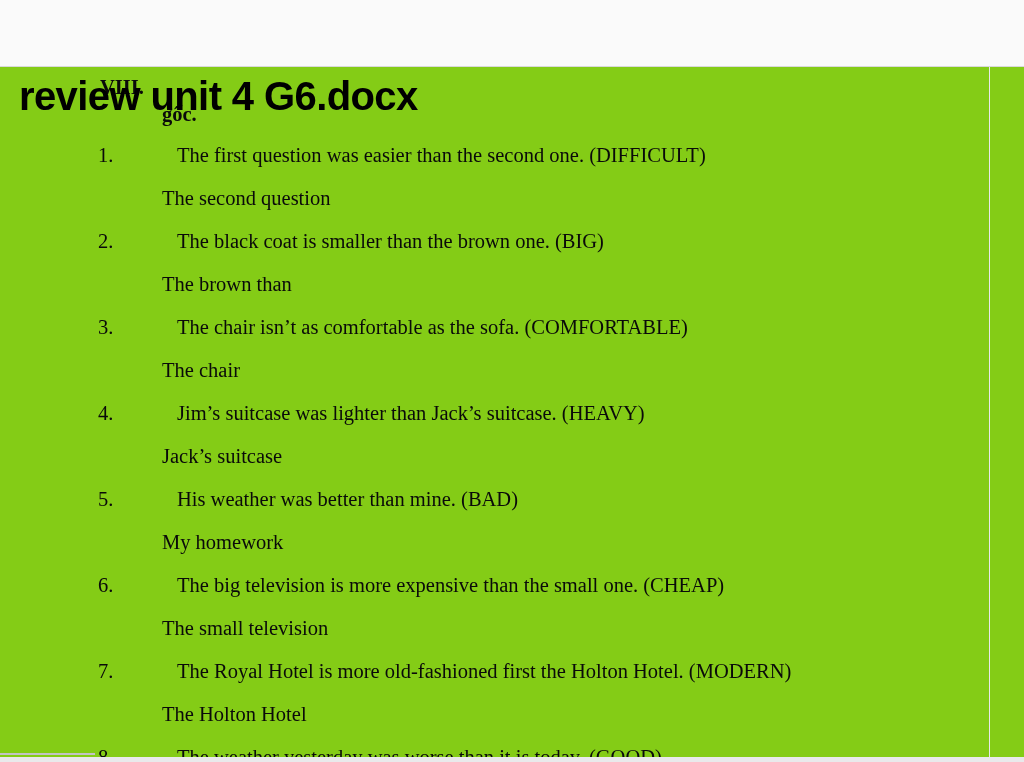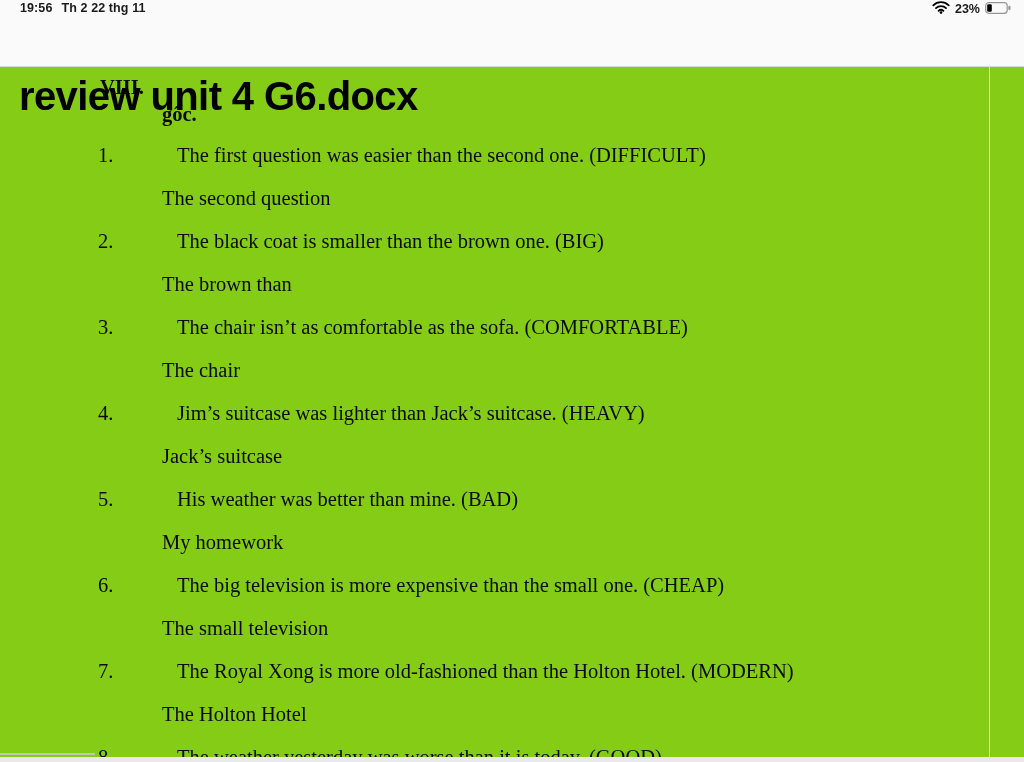--- a/index.html
+++ b/index.html
@@ -43,44 +43,20 @@
                    background:#e8e8e8;}
   .bottom-strip{position:absolute;left:0;top:757px;width:1024px;height:5px;background:#e9e9eb;}
   .bottom-left-line{position:absolute;left:0;top:753px;width:95px;height:2px;background:#c3c3c5;}
 </style>
 </head>
 <body>
 
 <div class="screen">
 
   <div class="chrome">
-    <div class="statusbar">
-      <div class="status-left">
-        <span>19:56</span>
-        <span>Th 2 22 thg 11</span>
-      </div>
-      <div class="status-right">
-        <span>
-          <svg width="18" height="13" viewBox="0 0 20 14" fill="none">
-            <path d="M1.4 4.6 a12.2 12.2 0 0 1 17.2 0" stroke="#000" stroke-width="2" stroke-linecap="round"></path>
-            <path d="M4.4 7.7 a8 8 0 0 1 11.2 0" stroke="#000" stroke-width="2" stroke-linecap="round"></path>
-            <path d="M7.3 10.7 a4.1 4.1 0 0 1 5.4 0" stroke="#000" stroke-width="2" stroke-linecap="round"></path>
-            <circle cx="10" cy="12.6" r="1.5" fill="#000"></circle>
-          </svg>
-        </span>
-        <span>23%</span>
-        <span>
-          <svg width="26" height="12" viewBox="0 0 26 12" fill="none">
-            <rect x="0.7" y="0.7" width="21.5" height="10.6" rx="3" stroke="rgba(0,0,0,0.4)" stroke-width="1.2"></rect>
-            <rect x="23.3" y="3.8" width="2.2" height="4.4" rx="1.1" fill="rgba(0,0,0,0.4)"></rect>
-            <rect x="2.2" y="2.2" width="4.6" height="7.6" rx="1.3" fill="#000"></rect>
-          </svg>
-        </span>
-      </div>
-    </div>
   </div>
 
   <div class="page">
     <div class="doc-text heading h-num">VIII.</div>
     <div class="doc-text heading h-line2">gốc.</div>
     <div id="doc-items">
         <div class="doc-text item-number" style="top: 77px;">1.</div>
         <div class="doc-text item-sentence" style="top: 77px;">The first question was easier than the second one. (DIFFICULT)</div>
         <div class="doc-text item-answer" style="top: 120px;">The second question</div>
         <div class="doc-text item-number" style="top: 163px;">2.</div>
@@ -92,21 +68,21 @@
         <div class="doc-text item-number" style="top: 335px;">4.</div>
         <div class="doc-text item-sentence" style="top: 335px;">Jim’s suitcase was lighter than Jack’s suitcase. (HEAVY)</div>
         <div class="doc-text item-answer" style="top: 378px;">Jack’s suitcase</div>
         <div class="doc-text item-number" style="top: 421px;">5.</div>
         <div class="doc-text item-sentence" style="top: 421px;">His weather was better than mine. (BAD)</div>
         <div class="doc-text item-answer" style="top: 464px;">My homework</div>
         <div class="doc-text item-number" style="top: 507px;">6.</div>
         <div class="doc-text item-sentence" style="top: 507px;">The big television is more expensive than the small one. (CHEAP)</div>
         <div class="doc-text item-answer" style="top: 550px;">The small television</div>
         <div class="doc-text item-number" style="top: 593px;">7.</div>
-        <div class="doc-text item-sentence" style="top: 593px;">The Royal Xong is more old-fashioned than the Holton Hotel. (MODERN)</div>
+        <div class="doc-text item-sentence" style="top: 593px;">The Royal Hotel is more old-fashioned first the Holton Hotel. (MODERN)</div>
         <div class="doc-text item-answer" style="top: 636px;">The Holton Hotel</div>
         <div class="doc-text item-number" style="top: 679px;">8.</div>
         <div class="doc-text item-sentence" style="top: 679px;">The weather yesterday was worse than it is today. (GOOD)</div>
       </div>
   </div>
 
   <div class="file-title">review unit 4 G6.docx</div>
 
   <div class="page-right-edge"></div>
   <div class="bottom-left-line"></div>

